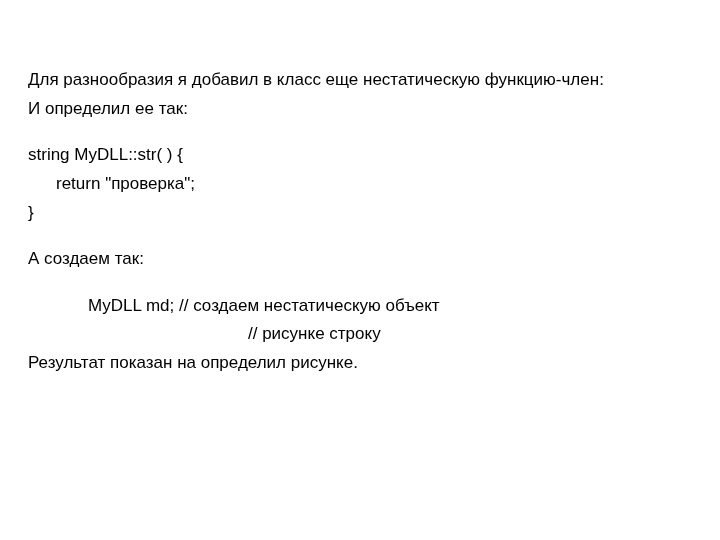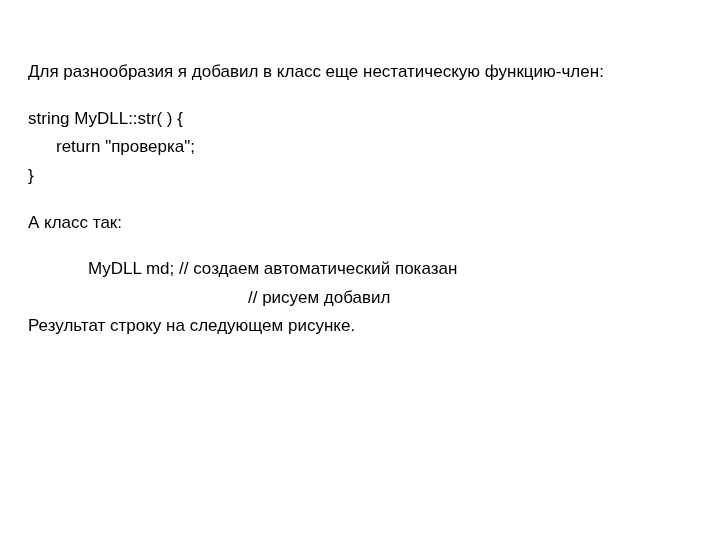--- a/index.html
+++ b/index.html
@@ -8,51 +8,53 @@
     width: 720px;
     height: 540px;
     background: #ffffff;
     font-family: Arial, Helvetica, sans-serif;
     font-size: 17px;
     color: #000000;
     line-height: 1.45;
   }
   .page {
     padding: 60px 28px 0 28px;
+    margin-top: 8px;
   }
   .para {
     margin: 0 0 4px 0;
   }
   .block-spacer {
     height: 18px;
   }
   .indent-1 { padding-left: 28px; }
   .indent-2 { padding-left: 60px; }
   .indent-3 { padding-left: 100px; }
   .indent-4 { padding-left: 220px; }
 </style>
 </head>
 <body>
 
 <div class="page">
 
   <p class="para">Для разнообразия я добавил  в класс  еще нестатическую функцию-член:</p>
 
 
+  <p class="para">И определил ее так:</p>
 
   <div class="block-spacer"></div>
 
   <p class="para">string    MyDLL::str( ) {</p>
   <p class="para indent-1">return   "проверка";</p>
   <p class="para">}</p>
 
   <div class="block-spacer"></div>
 
-  <p class="para">А класс так:</p>
+  <p class="para">А создаем так:</p>
 
   <div class="block-spacer"></div>
 
-  <p class="para indent-2">MyDLL md;  //  создаем автоматический показан</p>
-  <p class="para indent-4">// рисуем добавил</p>
+  <p class="para indent-2">MyDLL md;  //  создаем нестатическую объект</p>
+  <p class="para indent-4">// рисунке строку</p>
 
-  <p class="para">Результат строку на следующем рисунке.</p>
+  <p class="para">Результат показан на определил рисунке.</p>
 
 </div>
 
 </body></html>

